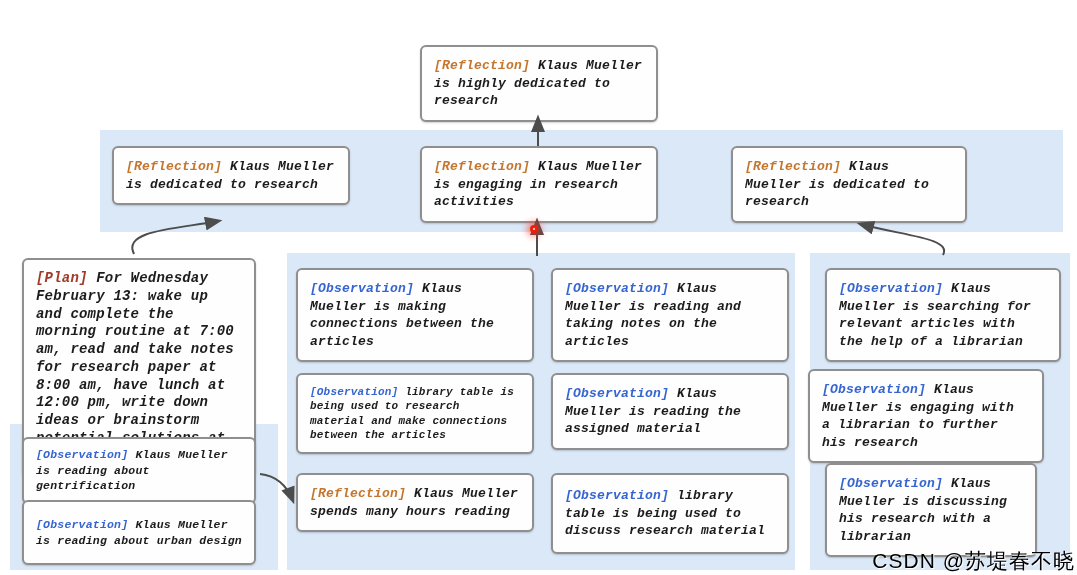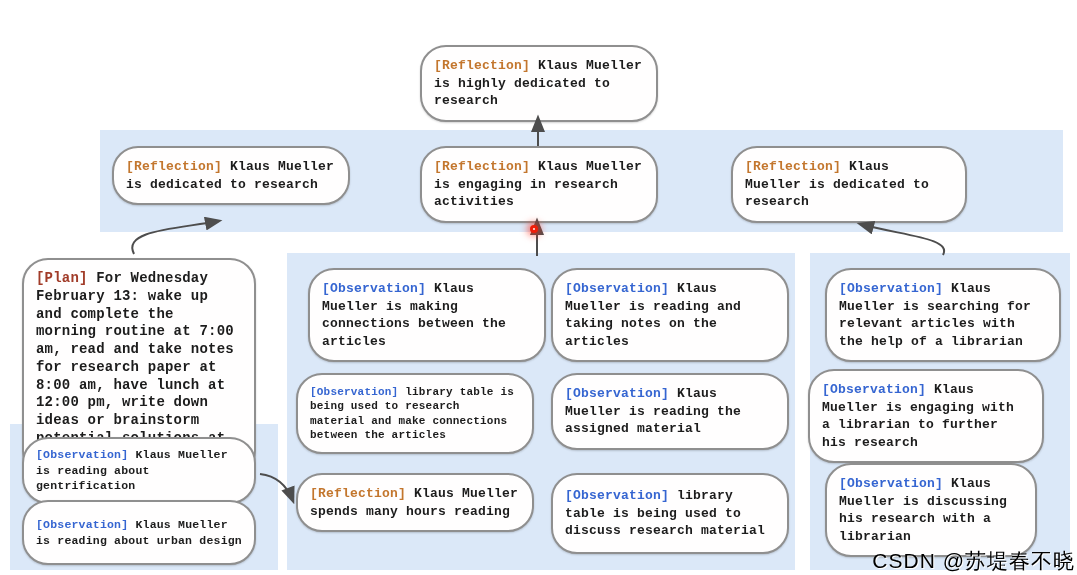--- a/index.html
+++ b/index.html
@@ -12,29 +12,30 @@
   }
   .band {
     position: absolute;
     background: #dbe8f8;
     z-index: 0;
   }
   .node {
     position: absolute;
     background: #fffefe;
     border: 2px solid #8f8f8f;
-    border-radius: 26px;
+    border-radius: 6px;
     padding: 10px 12px;
     font-weight: 700;
     font-size: 13px;
     line-height: 1.35;
     color: #1c1c1c;
     box-shadow: 0 1px 2px rgba(0,0,0,.18);
     z-index: 2;
     letter-spacing: 0.2px;
+    font-style: italic;
   }
   .tag-reflection { color: #c3762d; }
   .tag-observation { color: #3565d1; }
   .tag-plan { color: #a13b28; }
   .arrows {
     position: absolute;
     left: 0; top: 0;
     z-index: 5;
     pointer-events: none;
   }
@@ -92,21 +93,21 @@
 
 <div class="node" style="left:22px; top:437px; width:234px; font-size:11.5px; padding:8px 12px;">
   <span class="tag-observation">[Observation]</span>
   <span>Klaus Mueller is reading about gentrification</span>
 </div>
 <div class="node" style="left:22px; top:500px; width:234px; font-size:11.5px; padding:15px 12px;">
   <span class="tag-observation">[Observation]</span>
   <span>Klaus Mueller is reading about urban design</span>
 </div>
 
-<div class="node" style="left:296px; top:268px; width:238px;margin-left:12px;">
+<div class="node" style="left:296px; top:268px; width:238px;">
   <span class="tag-observation">[Observation]</span>
   <span>Klaus Mueller is making connections between the articles</span>
 </div>
 <div class="node" style="left:551px; top:268px; width:238px;">
   <span class="tag-observation">[Observation]</span>
   <span>Klaus Mueller is reading and taking notes on the articles</span>
 </div>
 <div class="node" style="left:296px; top:373px; width:238px; font-size:11px; line-height:1.3;">
   <span class="tag-observation">[Observation]</span>
   <span>library table is being used to research material and make connections between the articles</span>

